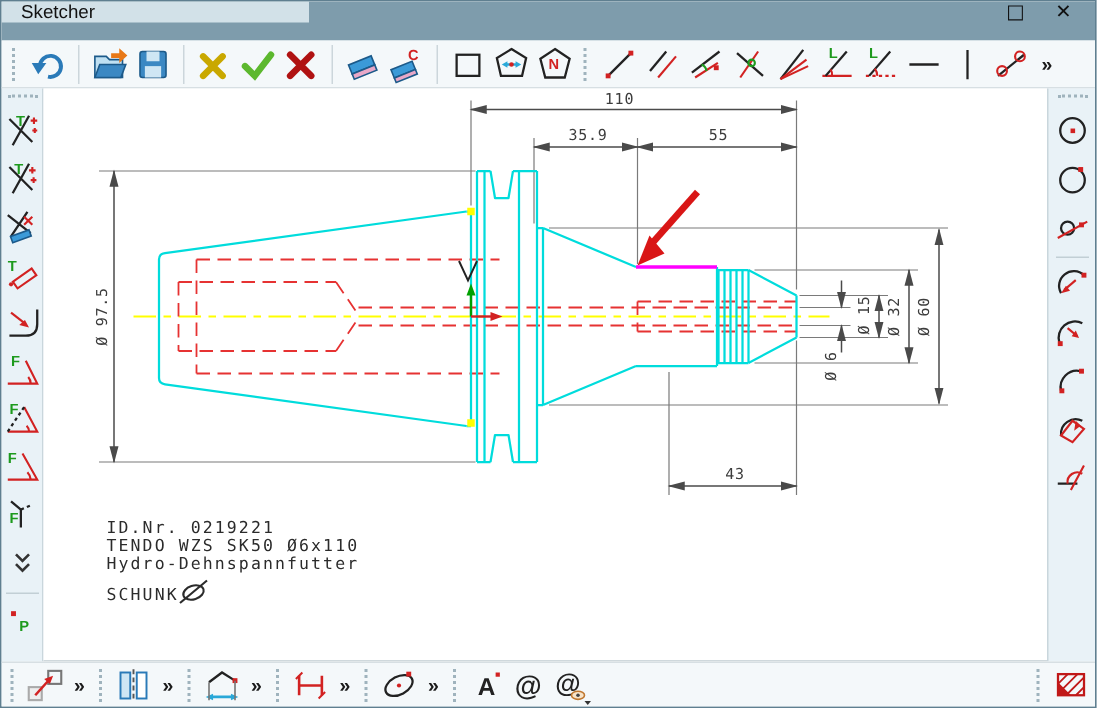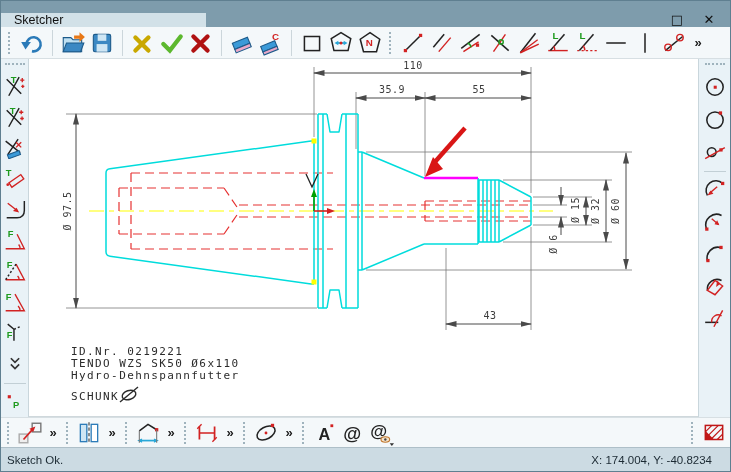--- a/index.html
+++ b/index.html
@@ -6,21 +6,21 @@
     --titlebar:#7e9cac; --titlebar-tab:#d2e1e8; --toolbar-bg:#f4f8fa;
     --sidebar-bg:#e9f2f7; --statusbar-bg:#ccdbe3; --canvas-bg:#ffffff;
     --geometry-cyan:#00dcdc; --hidden-red:#e63232; --centerline-yellow:#ffff00;
     --highlight-magenta:#ff00ff; --dimension-gray:#4a4a4a; --annotation-arrow-red:#d91616;
   }
   *{box-sizing:border-box;margin:0;padding:0}
   body{font-family:"Liberation Sans",sans-serif;background:#9ab0bc;}
   .window{width:731px;height:472px;border:1px solid #5f7f90;background:var(--toolbar-bg);
     display:flex;flex-direction:column;overflow:hidden;position:relative;}
   
-  .titlebar{height:26px;background:var(--titlebar);display:flex;align-items:flex-end;flex:0 0 26px;}
+  .titlebar{height:26px;background:var(--titlebar);display:flex;align-items:flex-start;flex:0 0 26px;}
   .title-tab{width:205px;background:var(--titlebar-tab);display:flex;align-items:center;
     padding-left:13px;font-size:12.5px;color:#111;}
   .win-controls{margin-left:auto;display:flex;align-items:center;gap:14px;padding-right:12px;color:#101010;}
   .win-btn{font-size:13px;font-weight:bold;width:18px;text-align:center;cursor:default;font-family:"DejaVu Sans",sans-serif;}
   
   .toolbar-top{height:32px;flex:0 0 32px;background:var(--toolbar-bg);border-bottom:1px solid #d7dfe3;
     display:flex;align-items:center;padding:0 4px;gap:3px;}
   .handle{width:5px;height:22px;border-left:2px dotted #9fb3bd;margin:0 3px;}
   .vsep{width:1px;height:26px;background:#ccd6db;margin:0 4px;}
   .tbtn{width:26px;height:26px;display:flex;align-items:center;justify-content:center;flex:0 0 auto;}
@@ -453,17 +453,13 @@
     </svg>
     <div style="flex:1"></div>
     <div class="handle"></div>
     <svg class="tbtn" width="26" height="26" viewBox="0 0 24 24">
       <rect x="4" y="5" width="16" height="13" fill="none" stroke="#c01818" stroke-width="1.4"></rect>
       <path d="M4,11 L10,5 M4,17 L16,5 M9,18 L20,7 M15,18 L20,13" stroke="#c01818" stroke-width="1.1"></path>
       <polygon points="4,18 12,18 4,10" fill="#c01818"></polygon>
     </svg>
   </div>
 
-  <div class="statusbar">
-    <span>Sketch Ok.</span>
-    <span class="status-right">X: 174.004, Y: -40.8234</span>
-  </div>
 </div>
 
 </body></html>

